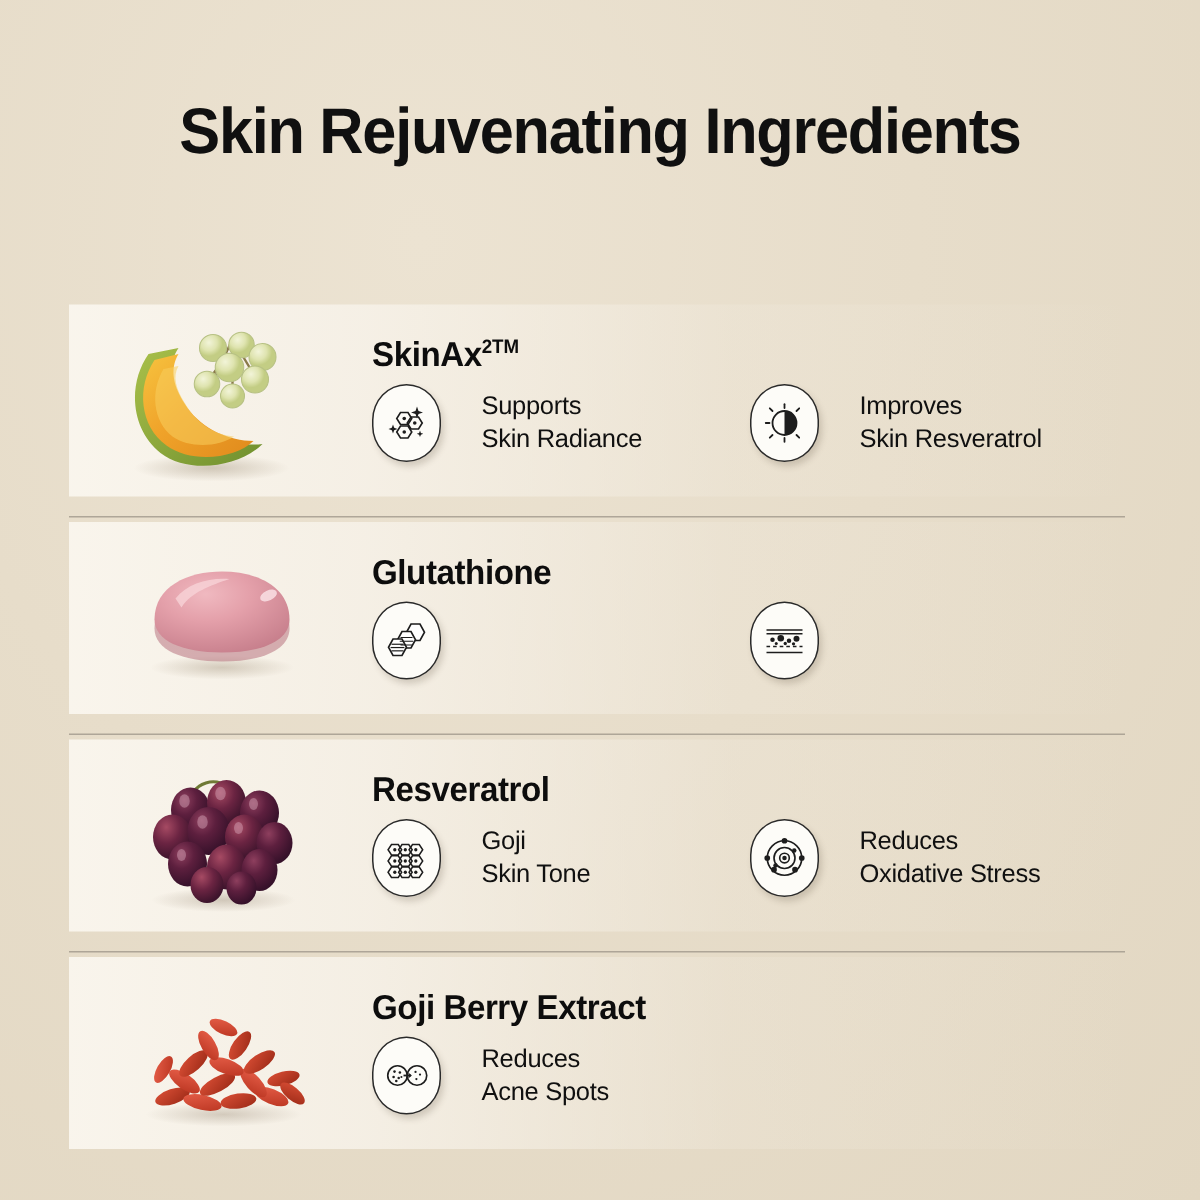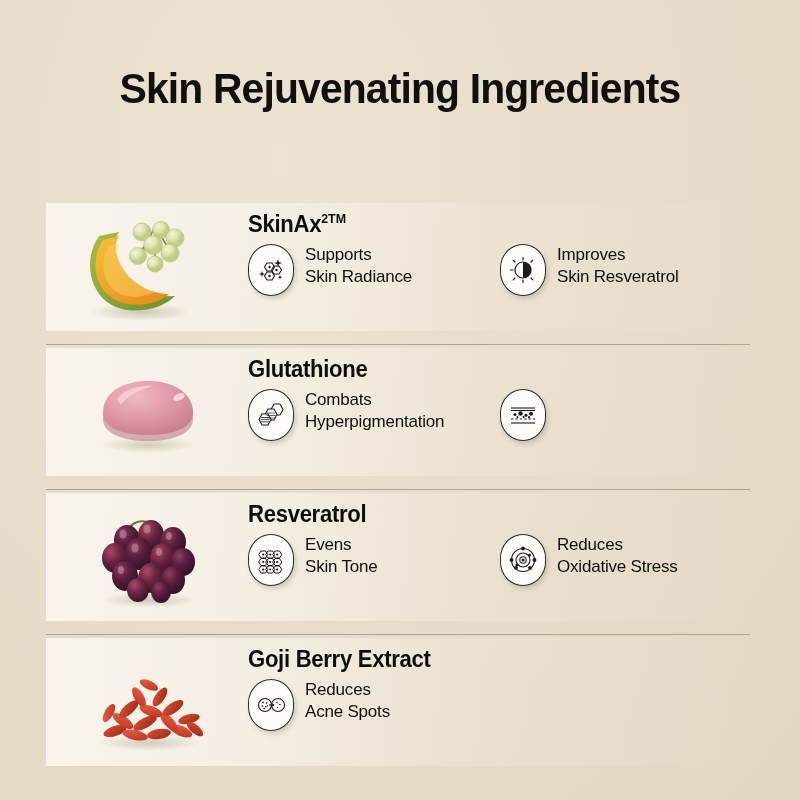--- a/index.html
+++ b/index.html
@@ -72,21 +72,21 @@
     position:absolute;
     left:58px; top:6px;
     width:180px; height:118px;
     display:flex; align-items:center; justify-content:center;
   }
   .ing-image svg { display:block; }
 
   
   .ing-body {
     position:absolute;
-    left:248px; top:8px;
+    left:248px; top:20px;
     width:520px;
   }
 
   .ing-name {
     font-size:23px;
     font-weight:bold;
     color:#0d0d0d;
     letter-spacing:-0.3px;
     transform:scaleX(0.96);
     transform-origin:left center;
@@ -99,22 +99,22 @@
     font-weight:bold;
     letter-spacing:0;
   }
 
   .benefits {
     display:flex;
     align-items:flex-start;
   }
   .benefit {
     display:flex;
-    align-items:flex-start;
-    gap:11px;
+    align-items:center;
+    gap:27px;
   }
   .benefit.first { width:252px; }
 
   .benefit-icon {
     width:46px; height:52px;
     flex:0 0 46px;
     border:1.4px solid #2a2a2a;
     border-radius:50%/46%;
     background:#fdfcf8;
     display:flex; align-items:center; justify-content:center;
@@ -280,22 +280,20 @@
                 <line x1="10.5" y1="15.5" x2="19.5" y2="15.5"></line>
                 <line x1="11" y1="18" x2="19" y2="18"></line>
               </g>
               <g stroke="#1d1d1d" stroke-width="0.8">
                 <line x1="5" y1="17.5" x2="13" y2="17.5"></line>
                 <line x1="4.4" y1="19.7" x2="13.6" y2="19.7"></line>
                 <line x1="5" y1="21.9" x2="13" y2="21.9"></line>
               </g>
             </svg>
           </div>
-          <div class="benefit-text">Combats
-Hyperpigmentation</div>
         </div>
 
         <div class="benefit">
           <div class="benefit-icon">
             <svg width="30" height="30" viewBox="0 0 30 30">
               <g stroke="#1d1d1d" stroke-width="1.1">
                 <line x1="3" y1="8" x2="27" y2="8"></line>
                 <line x1="3" y1="10.5" x2="27" y2="10.5"></line>
                 <line x1="3" y1="23" x2="27" y2="23"></line>
               </g>
@@ -389,21 +387,21 @@
                   <circle cx="21.2" cy="9.5" r="1.1"></circle>
                 <circle cx="7.2" cy="17" r="1.1"></circle>
                   <circle cx="14.2" cy="17" r="1.1"></circle>
                   <circle cx="21.2" cy="17" r="1.1"></circle>
                 <circle cx="7.2" cy="24.5" r="1.1"></circle>
                   <circle cx="14.2" cy="24.5" r="1.1"></circle>
                   <circle cx="21.2" cy="24.5" r="1.1"></circle>
               </g>
             </svg>
           </div>
-          <div class="benefit-text">Evens
+          <div class="benefit-text">Goji
 Skin Tone</div>
         </div>
 
         <div class="benefit">
           <div class="benefit-icon">
             <svg width="30" height="30" viewBox="0 0 30 30">
               <circle cx="15" cy="15" r="11.5" fill="none" stroke="#1d1d1d" stroke-width="1.1"></circle>
               <circle cx="15" cy="15" r="7" fill="none" stroke="#1d1d1d" stroke-width="1.1"></circle>
               <circle cx="15" cy="15" r="3.2" fill="none" stroke="#1d1d1d" stroke-width="1.1"></circle>
               <circle cx="15" cy="15" r="1.5" fill="#1d1d1d"></circle>

